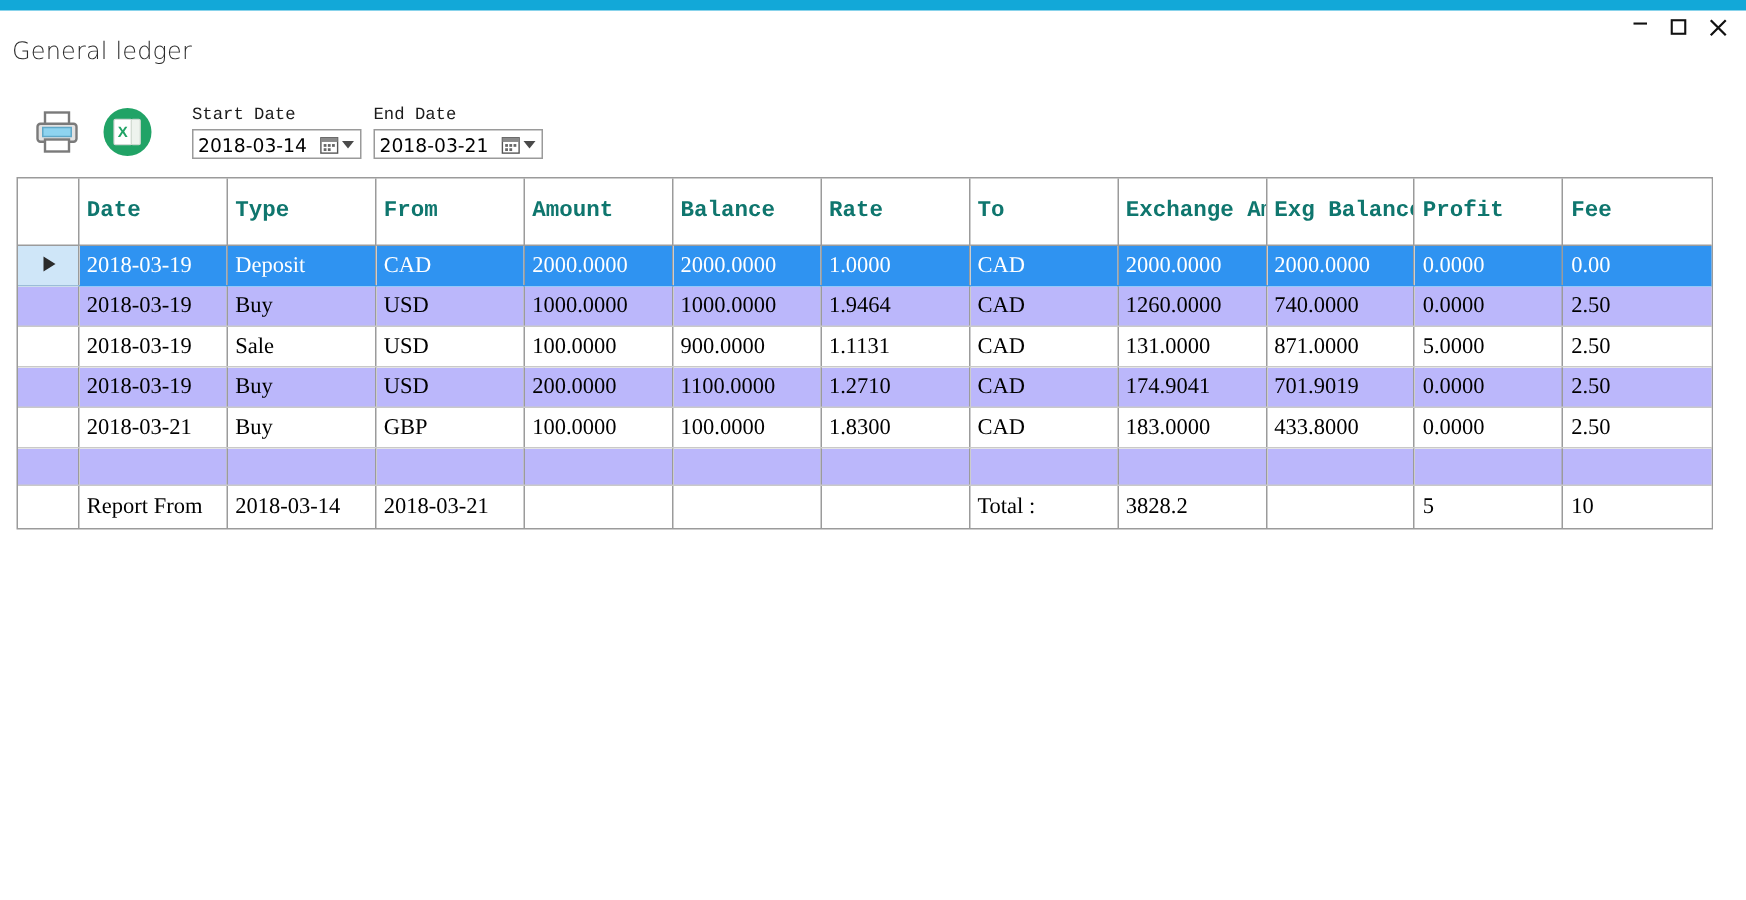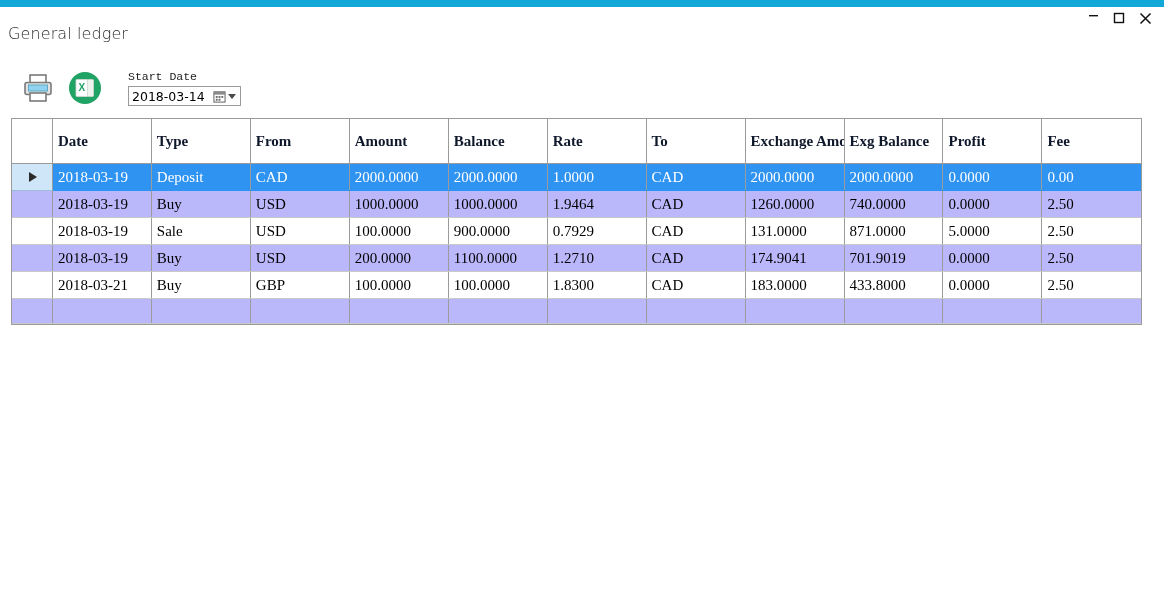--- a/index.html
+++ b/index.html
@@ -197,23 +197,23 @@
     overflow: hidden;
     white-space: nowrap;
   }
   table.ledger th:last-child, table.ledger td:last-child { border-right: none; }
 
   thead th {
     height: 44px;
     background: #ffffff;
     font-weight: bold;
     font-size: 15px;
-    color: #0f172a;
+    color: #0f766e;
     border-bottom: 1px solid #9b9b9b;
-    font-family: Liberation Serif, serif;
+    font-family: Liberation Mono, monospace;
     white-space: normal;
     line-height: 1.12;
   }
   thead th.selector-head {
     border-right: 1px solid #9b9b9b;
     background: #fff;
   }
   tbody td {
     height: 26px;
     font-size: 15px;
@@ -309,20 +309,36 @@
         <rect x="3" y="6.5" width="2" height="2" fill="#666"></rect>
         <rect x="6" y="6.5" width="2" height="2" fill="#666"></rect>
         <rect x="9" y="6.5" width="2" height="2" fill="#666"></rect>
         <rect x="3" y="9.5" width="2" height="2" fill="#666"></rect>
         <rect x="6" y="9.5" width="2" height="2" fill="#666"></rect>
       </svg>
       <span class="date-arrow"></span>
     </div>
   </div>
 
+  <div class="field-group" style="left:249px; top:7px;">
+    <div class="field-label">End Date</div>
+    <div class="date-box">
+      <span class="date-value">2018-03-21</span>
+      <svg class="cal-icon" viewBox="0 0 14 14" aria-hidden="true">
+        <rect x="1" y="2" width="12" height="11" fill="#fff" stroke="#555" stroke-width="1"></rect>
+        <rect x="1" y="2" width="12" height="3" fill="#8a8a8a"></rect>
+        <rect x="3" y="6.5" width="2" height="2" fill="#666"></rect>
+        <rect x="6" y="6.5" width="2" height="2" fill="#666"></rect>
+        <rect x="9" y="6.5" width="2" height="2" fill="#666"></rect>
+        <rect x="3" y="9.5" width="2" height="2" fill="#666"></rect>
+        <rect x="6" y="9.5" width="2" height="2" fill="#666"></rect>
+      </svg>
+      <span class="date-arrow"></span>
+    </div>
+  </div>
 
 
   <div id="today-button">Today : 2018-03-21</div>
   <div id="records-found">5 Records found</div>
 </div>
 
 <div id="grid">
   <table class="ledger">
     <colgroup>
       <col style="width:40px">
@@ -383,21 +399,21 @@
           <td>0.0000</td>
           <td>2.50</td>
         </tr>
         <tr class="row-plain">
           <td class="selector-cell"></td>
           <td>2018-03-19</td>
           <td>Sale</td>
           <td>USD</td>
           <td>100.0000</td>
           <td>900.0000</td>
-          <td>0.7929</td>
+          <td>1.1131</td>
           <td>CAD</td>
           <td>131.0000</td>
           <td>871.0000</td>
           <td>5.0000</td>
           <td>2.50</td>
         </tr>
         <tr class="row-alt">
           <td class="selector-cell"></td>
           <td>2018-03-19</td>
           <td>Buy</td>
@@ -432,15 +448,29 @@
           <td></td>
           <td></td>
           <td></td>
           <td></td>
           <td></td>
           <td></td>
           <td></td>
           <td></td>
           <td></td>
         </tr>
+        <tr class="row-total">
+          <td class="selector-cell"></td>
+          <td>Report From</td>
+          <td class="indent-cell">2018-03-14</td>
+          <td class="indent-cell">2018-03-21</td>
+          <td></td>
+          <td></td>
+          <td></td>
+          <td>Total  :</td>
+          <td>3828.2</td>
+          <td></td>
+          <td>5</td>
+          <td>10</td>
+        </tr>
       </tbody>
   </table>
 </div>
 
 </body></html>

